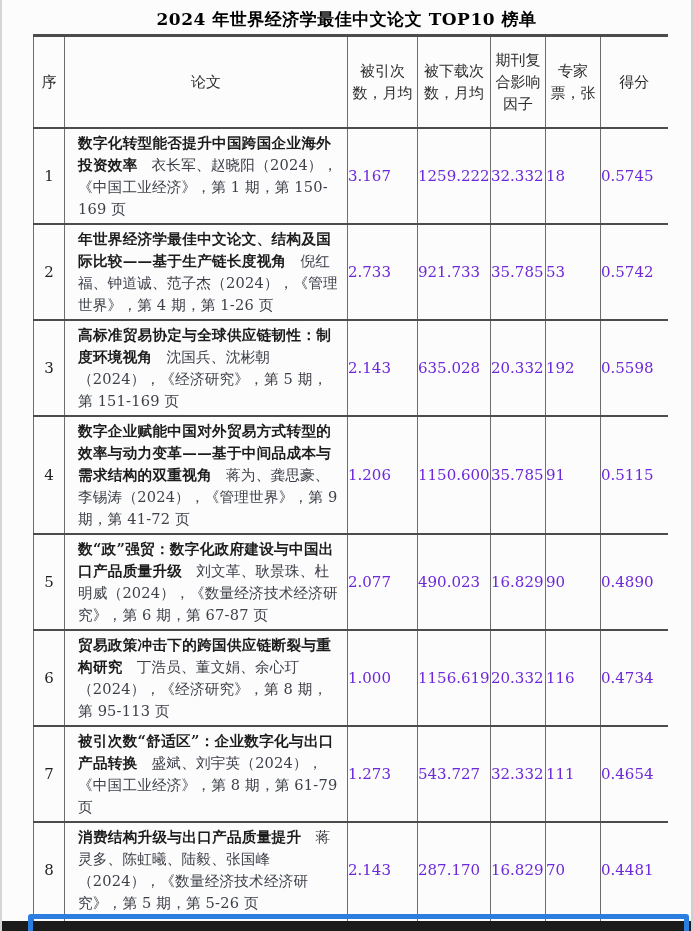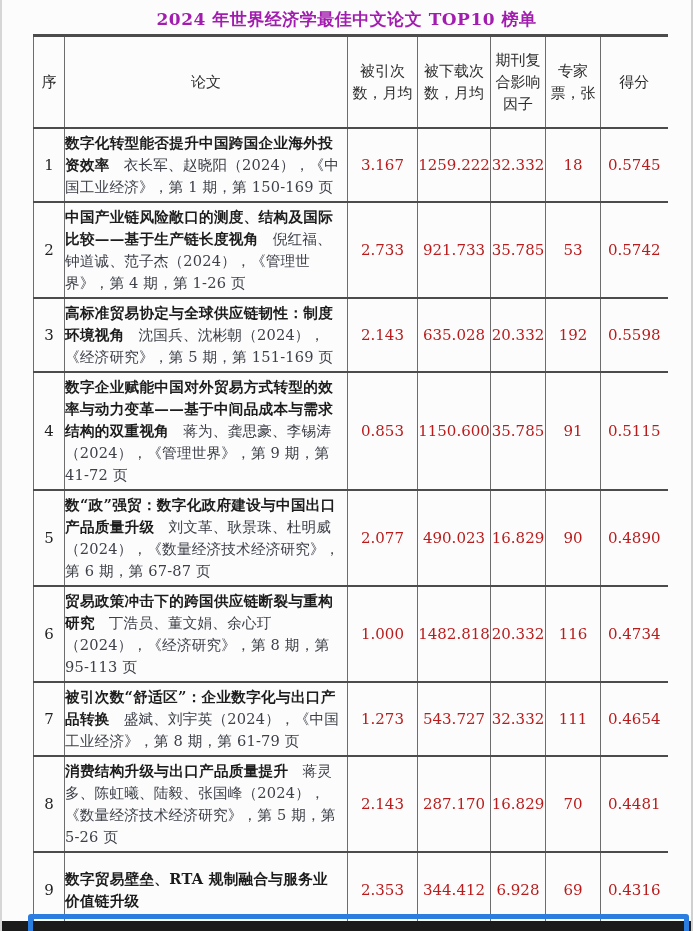--- a/index.html
+++ b/index.html
@@ -16,21 +16,21 @@
     border-left: 2px solid #d6d6d6;
     border-right: 2px solid #d0d0d0;
     overflow: hidden;
   }
   .page-title {
     padding-top: 8px;
     text-align: center;
     font-size: 17px;
     font-weight: 700;
     letter-spacing: 0.5px;
-    color: #a21caf;
+    color: #000000;
   }
   table.rank-table {
     border-collapse: collapse;
     table-layout: fixed;
     margin-left: 31px;
     margin-top: 3px;
     width: 634px;
     border-top: 3px solid #4c4c4c;
   }
   col.c0 { width: 31px; }
@@ -54,38 +54,37 @@
     padding: 2px 3px;
   }
   thead tr { height: 92px; }
   td.c-rank {
     text-align: center;
     font-size: 15px;
     color: #1f1f1f;
   }
   td.c-paper {
     text-align: left;
-    padding: 3px 6px 3px 0;
+    padding: 3px 6px 3px 13px;
     font-size: 14.6px;
     line-height: 22px;
   }
   td.c-paper .pt {
     font-weight: 700;
     color: #1c1c1c;
     letter-spacing: 0.3px;
     margin-right: 14px;
   }
   td.c-paper .pd {
     color: #3e4049;
     letter-spacing: 0.2px;
   }
   td.c-num {
-    text-align: center;
     font-size: 15px;
-    color: #b91c1c;
+    color: #6d28d9;
   }
   tbody tr:nth-child(1)  { height: 71px; }
   tbody tr:nth-child(2)  { height: 91px; }
   tbody tr:nth-child(3)  { height: 69px; }
   tbody tr:nth-child(4)  { height: 109px; }
   tbody tr:nth-child(5)  { height: 92px; }
   tbody tr:nth-child(6)  { height: 72px; }
   tbody tr:nth-child(7)  { height: 68px; }
   tbody tr:nth-child(8)  { height: 88px; }
   tbody tr:nth-child(9)  { height: 77px; }
@@ -145,21 +144,21 @@
     <td class="c-num">3.167</td>
     <td class="c-num">1259.222</td>
     <td class="c-num">32.332</td>
     <td class="c-num">18</td>
     <td class="c-num">0.5745</td>
   </tr>
 
   <tr>
     <td class="c-rank">2</td>
     <td class="c-paper">
-      <span class="pt">中国产业链风险敞口的测度、结构及国际比较——基于生产链长度视角</span><span class="pd">倪红福、钟道诚、范子杰（2024），《管理世界》，第 4 期，第 1-26 页</span>
+      <span class="pt">年世界经济学最佳中文论文、结构及国际比较——基于生产链长度视角</span><span class="pd">倪红福、钟道诚、范子杰（2024），《管理世界》，第 4 期，第 1-26 页</span>
     </td>
     <td class="c-num">2.733</td>
     <td class="c-num">921.733</td>
     <td class="c-num">35.785</td>
     <td class="c-num">53</td>
     <td class="c-num">0.5742</td>
   </tr>
 
   <tr>
     <td class="c-rank">3</td>
@@ -171,21 +170,21 @@
     <td class="c-num">20.332</td>
     <td class="c-num">192</td>
     <td class="c-num">0.5598</td>
   </tr>
 
   <tr>
     <td class="c-rank">4</td>
     <td class="c-paper">
       <span class="pt">数字企业赋能中国对外贸易方式转型的效率与动力变革——基于中间品成本与需求结构的双重视角</span><span class="pd">蒋为、龚思豪、李锡涛（2024），《管理世界》，第 9 期，第 41-72 页</span>
     </td>
-    <td class="c-num">0.853</td>
+    <td class="c-num">1.206</td>
     <td class="c-num">1150.600</td>
     <td class="c-num">35.785</td>
     <td class="c-num">91</td>
     <td class="c-num">0.5115</td>
   </tr>
 
   <tr>
     <td class="c-rank">5</td>
     <td class="c-paper">
       <span class="pt">数“政”强贸：数字化政府建设与中国出口产品质量升级</span><span class="pd">刘文革、耿景珠、杜明威（2024），《数量经济技术经济研究》，第 6 期，第 67-87 页</span>
@@ -196,21 +195,21 @@
     <td class="c-num">90</td>
     <td class="c-num">0.4890</td>
   </tr>
 
   <tr>
     <td class="c-rank">6</td>
     <td class="c-paper">
       <span class="pt">贸易政策冲击下的跨国供应链断裂与重构研究</span><span class="pd">丁浩员、董文娟、余心玎（2024），《经济研究》，第 8 期，第 95-113 页</span>
     </td>
     <td class="c-num">1.000</td>
-    <td class="c-num">1482.818</td>
+    <td class="c-num">1156.619</td>
     <td class="c-num">20.332</td>
     <td class="c-num">116</td>
     <td class="c-num">0.4734</td>
   </tr>
 
   <tr>
     <td class="c-rank">7</td>
     <td class="c-paper">
       <span class="pt">被引次数“舒适区”：企业数字化与出口产品转换</span><span class="pd">盛斌、刘宇英（2024），《中国工业经济》，第 8 期，第 61-79 页</span>
     </td>

